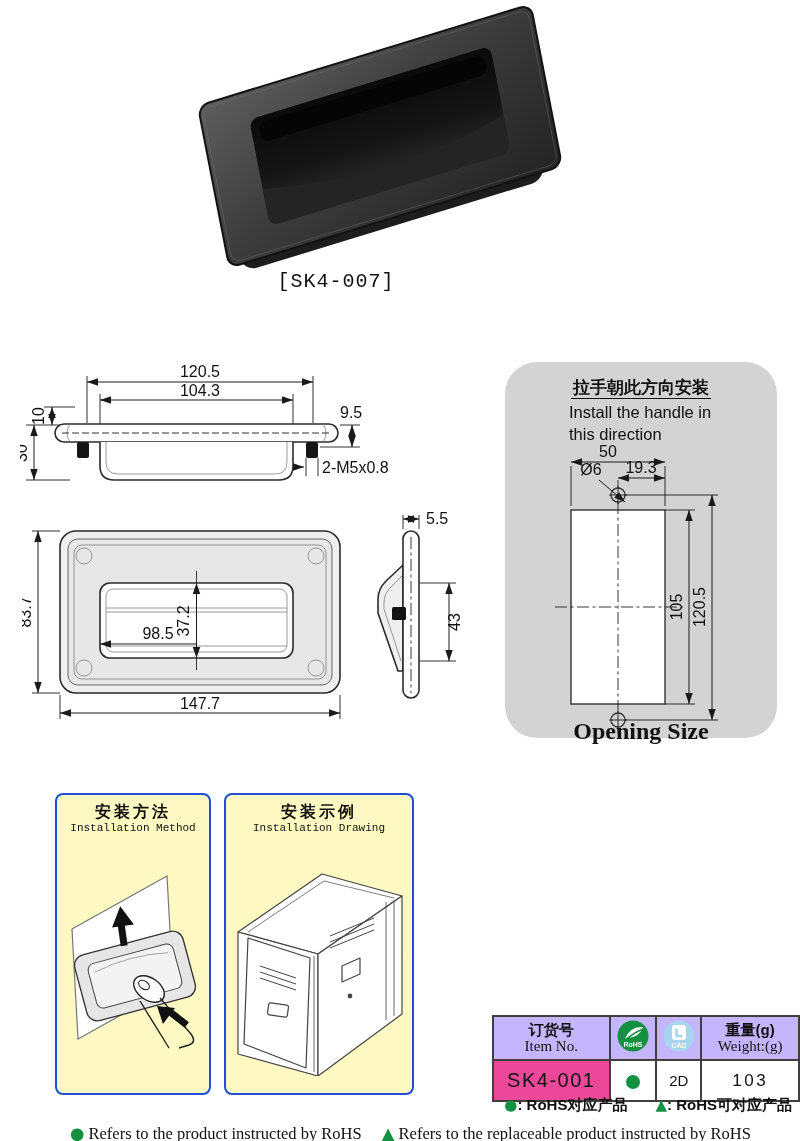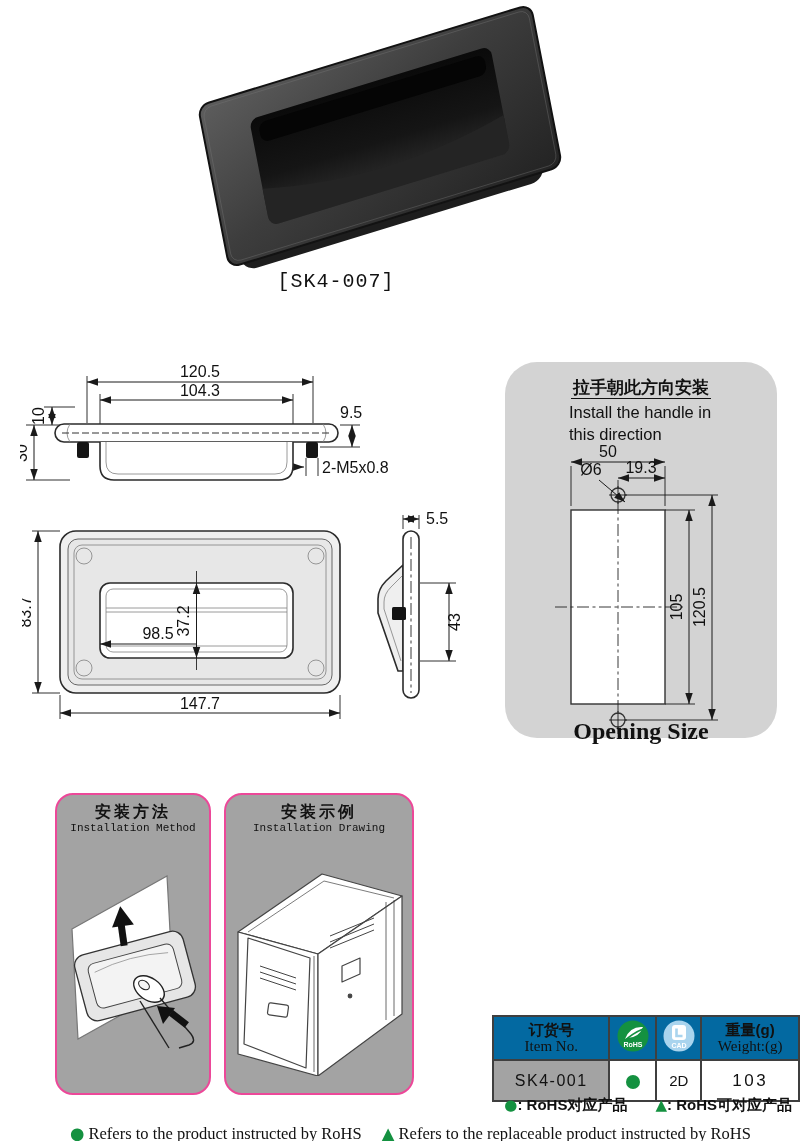--- a/index.html
+++ b/index.html
@@ -20,30 +20,30 @@
        font-size:20px;letter-spacing:1px;text-align:center;}
   
   .opanel{background:#d3d3d3;border-radius:32px;}
   .op-zh{text-align:center;font-size:17px;font-weight:700;margin-top:14px;}
   .op-zh span{border-bottom:1.7px solid #111;padding:0 2px 1px;}
   .op-en{margin:3px 0 0 64px;font-size:16.5px;line-height:1.32;}
   .op-caption{text-align:center;}
   .op-caption .zh{font-size:21px;font-weight:700;letter-spacing:3px;}
   .op-caption .en{font-family:"Liberation Serif",serif;font-size:24px;font-weight:700;}
   
-  .panel{border:2px solid #ec4899;border-radius:18px;background:#a3a3a3;box-sizing:border-box;}
+  .panel{border:2px solid #1d4ed8;border-radius:8px;background:#fef9c3;box-sizing:border-box;}
   .p-zh{text-align:center;font-size:16px;font-weight:700;letter-spacing:3px;margin-top:7px;}
   .p-en{text-align:center;font-family:Liberation Mono, monospace;font-size:11px;margin-top:-1px;}
   
   table.spec{border-collapse:collapse;}
   table.spec td{border:2px solid #3f3f3f;text-align:center;vertical-align:middle;padding:0;}
-  td.hd{background:#0369a1;height:42px;}
+  td.hd{background:#c4b5fd;height:42px;}
   td.hd .zh{font-size:15px;font-weight:700;display:block;line-height:1.15;}
   td.hd .en{font-family:"Liberation Serif",serif;font-size:15px;display:block;line-height:1.1;}
-  td.item{background:#a3a3a3;font-size:16px;letter-spacing:1.5px;height:39px;}
+  td.item{background:#ec4899;font-size:20px;letter-spacing:1.5px;height:39px;}
   td.val{font-size:15px;}
   td.wt{font-size:17px;letter-spacing:2.5px;}
   .dotmark{display:inline-block;width:14px;height:14px;border-radius:50%;background:#149140;vertical-align:middle;}
   
   .legend-cn{font-size:15px;font-weight:600;white-space:nowrap;}
   .legend-en{font-family:"Liberation Serif",serif;font-size:16.5px;white-space:nowrap;}
   .g{color:#149140;font-family:"DejaVu Sans",sans-serif;}
 </style>
 </head>
 <body>

